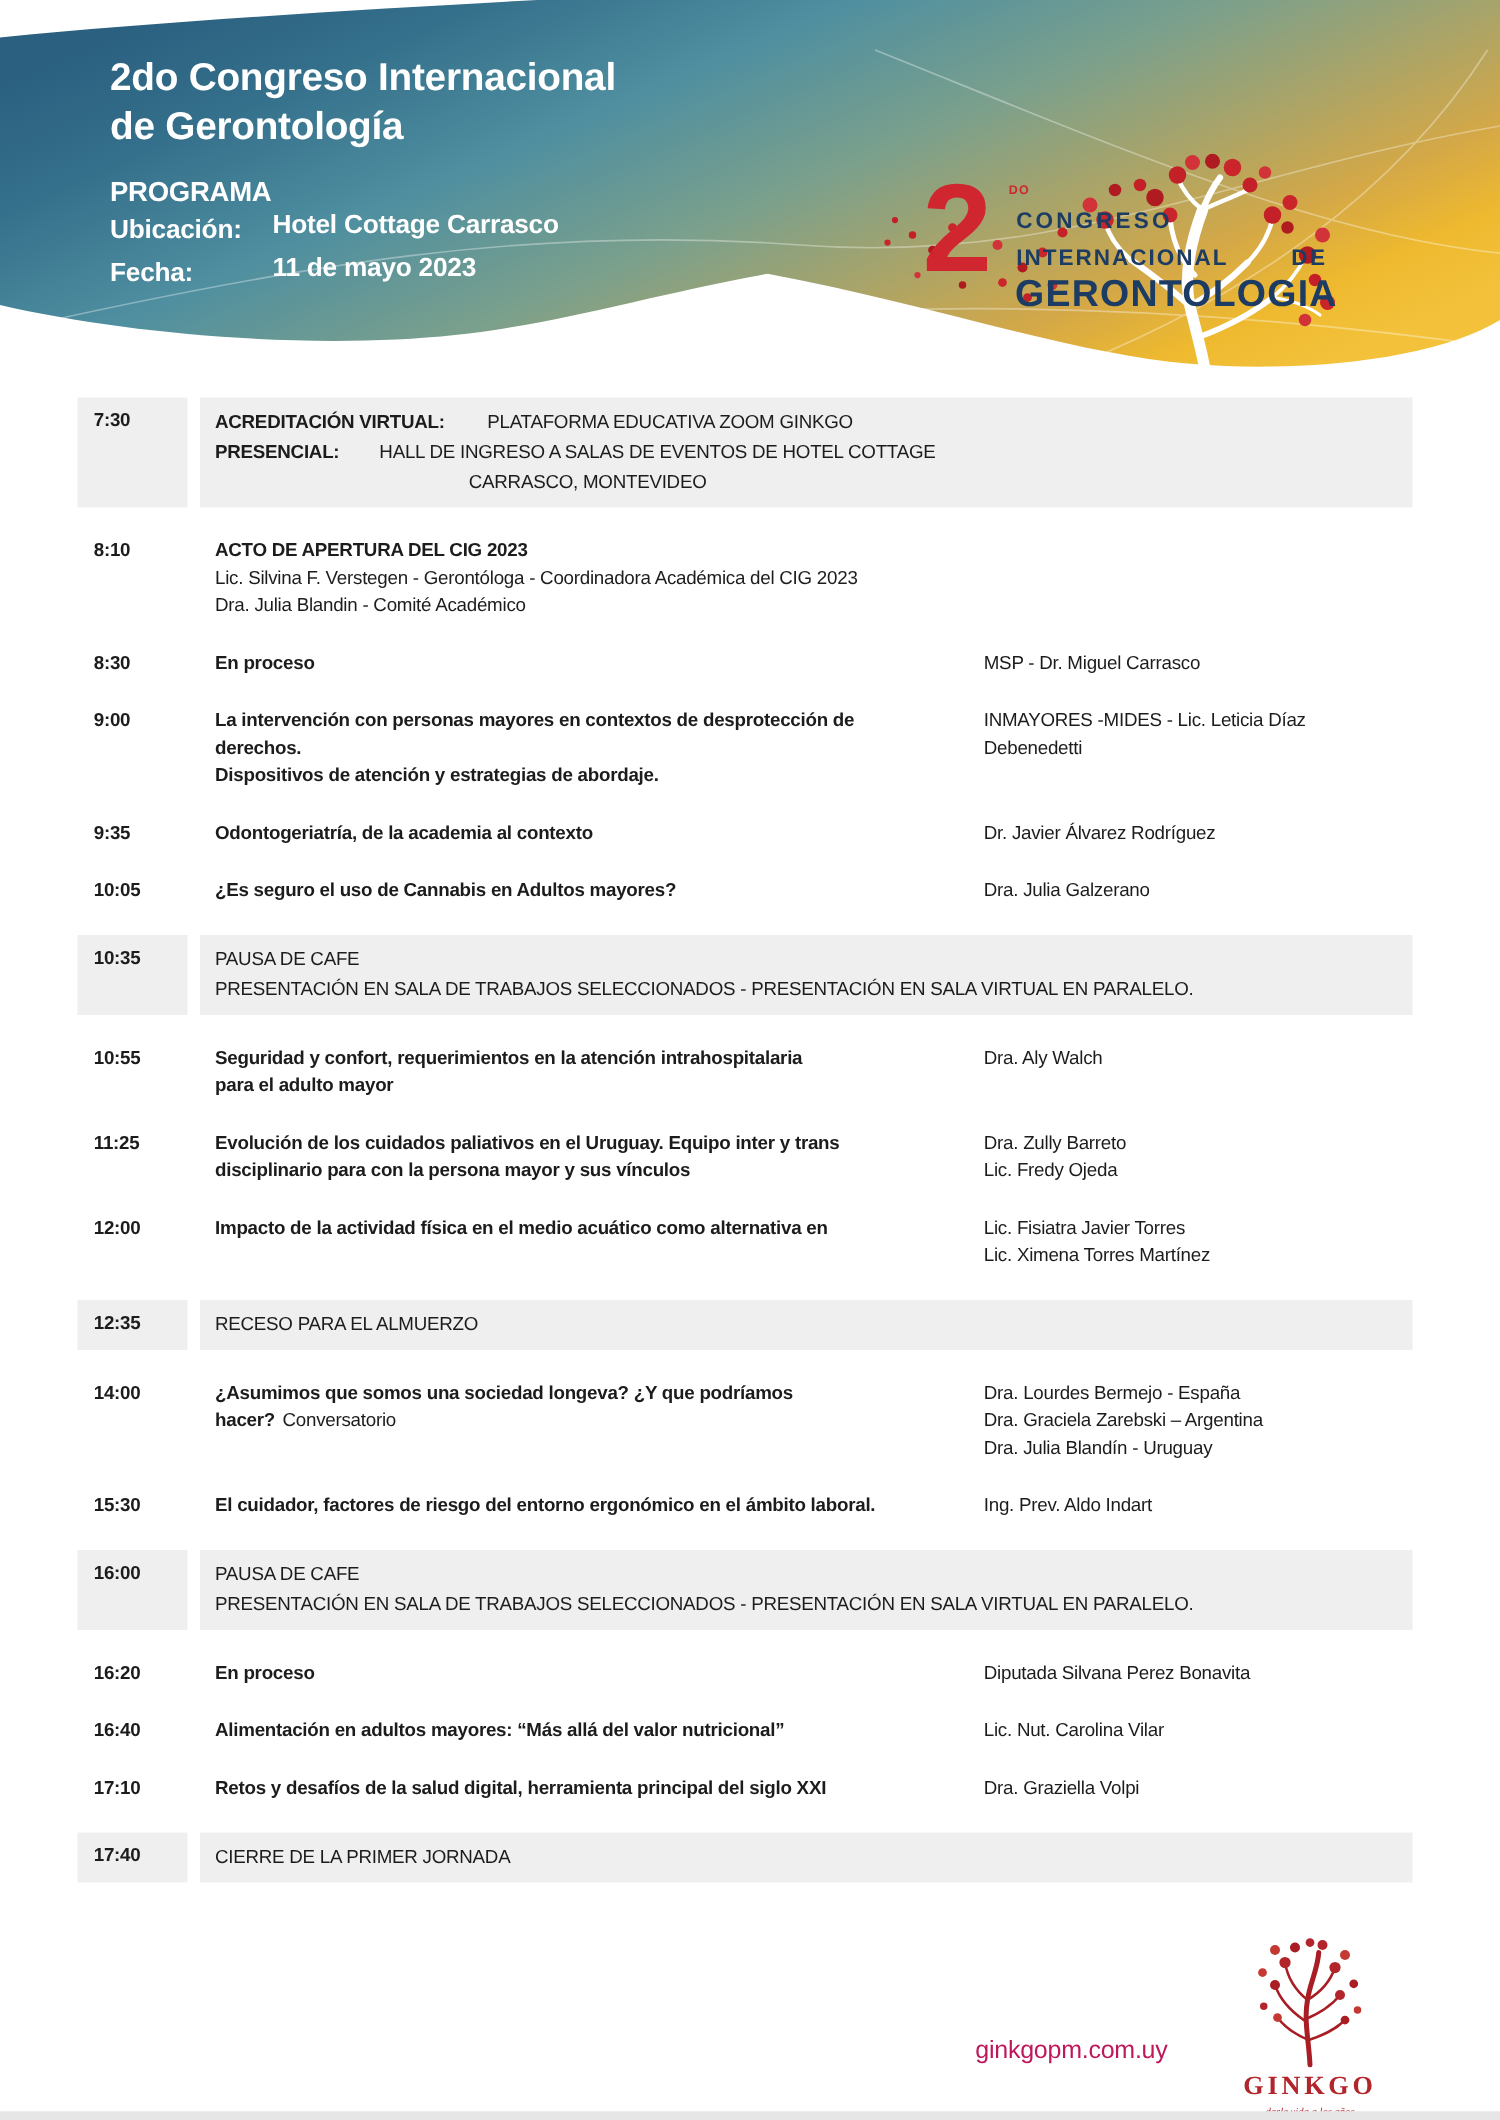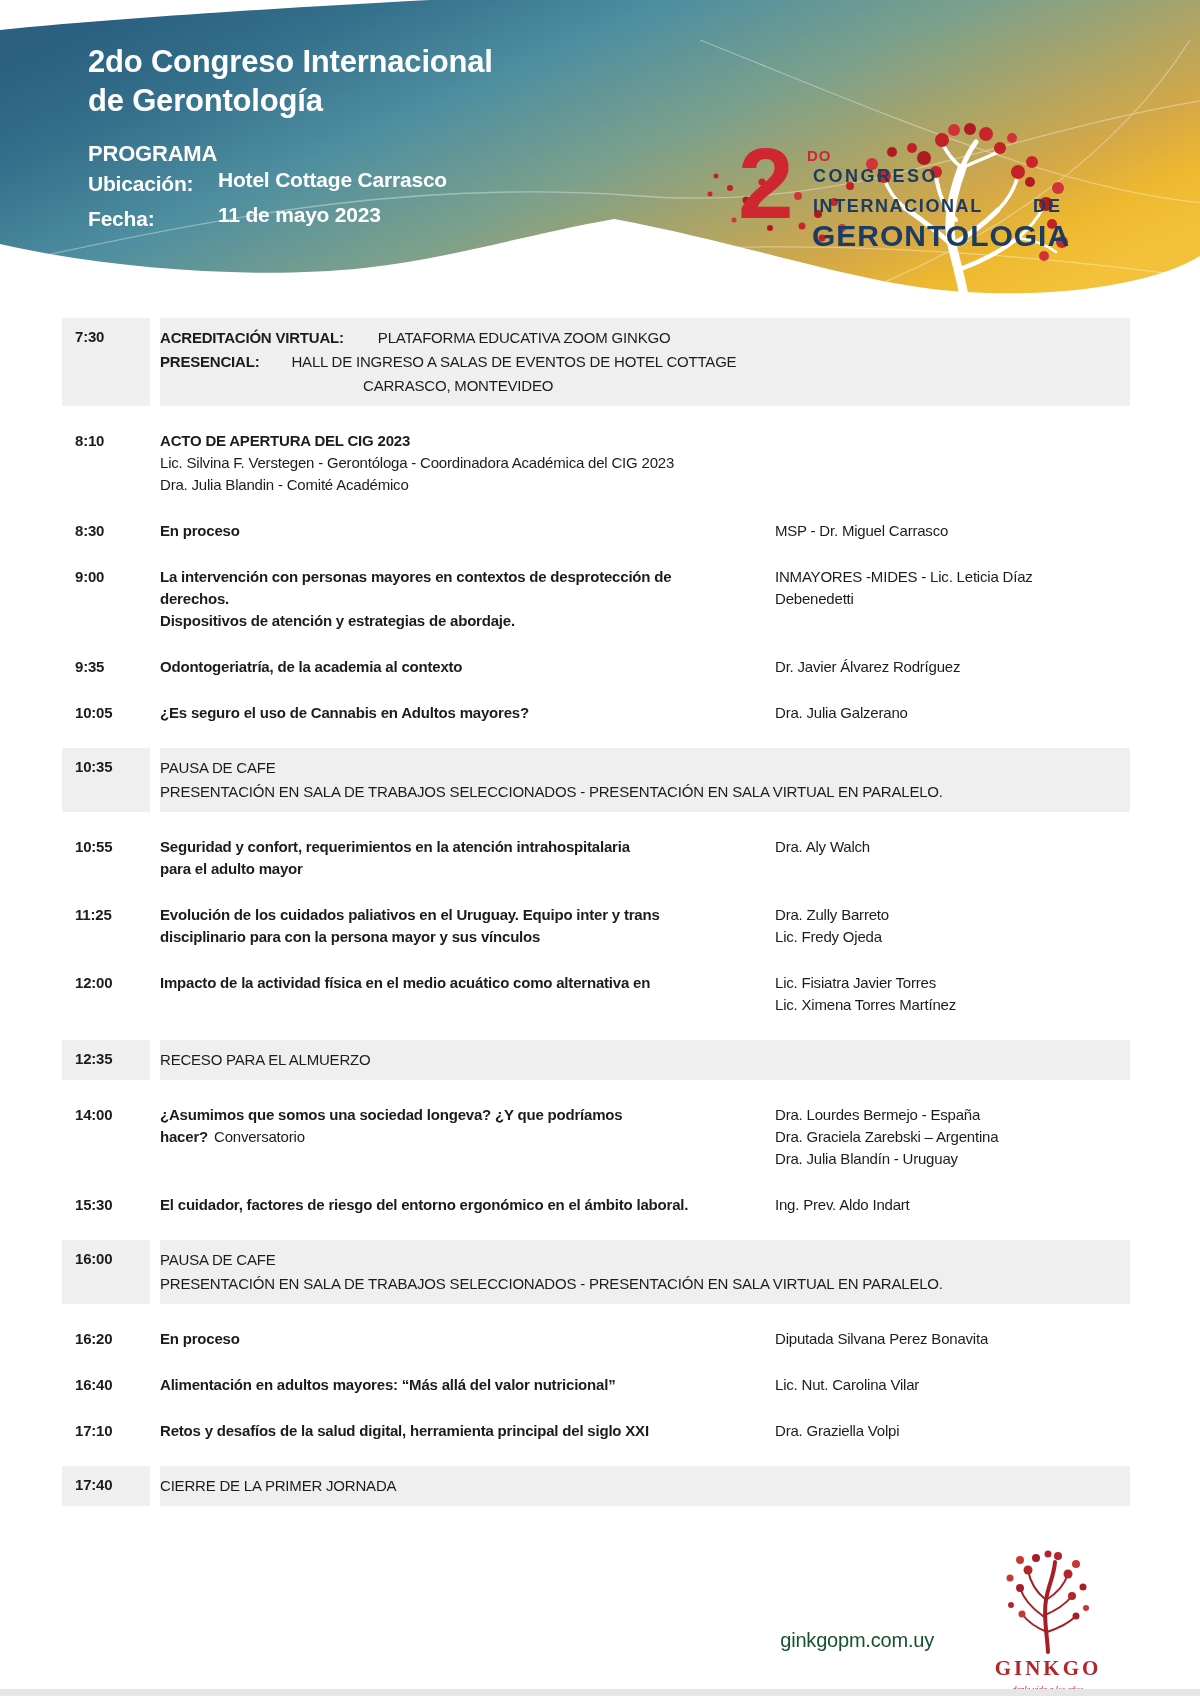--- a/index.html
+++ b/index.html
@@ -14,45 +14,45 @@
   #hd-program{left:88px;top:141px;font-size:22px;font-weight:bold;}
   #hd-loc-label{left:88px;top:172px;font-size:21px;font-weight:bold;}
   #hd-loc-value{left:218px;top:168px;font-size:21px;font-weight:bold;}
   #hd-date-label{left:88px;top:207px;font-size:21px;font-weight:bold;}
   #hd-date-value{left:218px;top:203px;font-size:21px;font-weight:bold;}
 
   
   #logo{position:absolute;left:700px;top:120px;width:480px;height:170px;}
   #logo-2{position:absolute;left:38px;top:22px;font-size:100px;line-height:82px;font-weight:bold;
           color:#cf2630;font-family:"Liberation Sans",sans-serif;}
-  #logo-do{position:absolute;left:107px;top:27px;font-size:15px;font-weight:bold;color:#cf2630;letter-spacing:1px;}
+  #logo-do{position:absolute;left:107px;top:27px;font-size:10px;font-weight:bold;color:#cf2630;letter-spacing:1px;}
   .logo-navy{position:absolute;color:#1c3c63;font-weight:bold;}
   #logo-l1{left:113px;top:46px;font-size:18px;letter-spacing:2.5px;}
   #logo-l2{left:113px;top:76px;font-size:18px;letter-spacing:1.6px;}
   #logo-de{left:333px;top:76px;font-size:18px;letter-spacing:2px;}
   #logo-l3{left:112px;top:99px;font-size:30px;letter-spacing:1px;}
   #tree{position:absolute;left:40px;top:-102px;}
 
   
   #schedule{position:absolute;left:62px;top:318px;width:1068px;}
   .srow{display:grid;grid-template-columns:88px 10px 970px;margin-bottom:24px;
         font-size:15px;letter-spacing:-0.2px;}
   .tcell{padding-left:13px;font-weight:bold;line-height:22px;}
-  .ccell{padding:0 0;display:grid;grid-template-columns:615px 1fr;}
+  .ccell{padding:0 12px;display:grid;grid-template-columns:615px 1fr;}
   .ccell.nospk{display:block;}
   .srow.hl .tcell,.srow.hl .ccell{background:#efefef;padding-top:8px;padding-bottom:8px;}
   .srow.hl .line{line-height:24px;font-weight:normal;}
   .line{line-height:22px;}
   .line .b{font-weight:bold;}
   .line .r{font-weight:normal;}
   .speakers div{line-height:22px;font-weight:normal;}
 
   
   #footer{position:absolute;top:1550px;right:86px;display:flex;align-items:flex-end;gap:48px;}
-  #website{font-size:20px;color:#14532d;margin-bottom:42px;letter-spacing:-0.2px;cursor:pointer;}
+  #website{font-size:20px;color:#be185d;margin-bottom:42px;letter-spacing:-0.2px;cursor:pointer;}
   #glogo{display:flex;flex-direction:column;align-items:center;width:132px;}
   #glogo-name{font-family:"Liberation Serif",serif;font-size:21px;font-weight:bold;
               color:#b2252b;letter-spacing:3px;margin-top:2px;}
   #glogo-tag{font-family:"Liberation Serif",serif;font-style:italic;font-size:8.5px;
              color:#b2252b;margin-top:3px;white-space:nowrap;}
 
   #bottom-bar{position:absolute;left:0;bottom:0;width:100%;height:7px;background:#e6e6e6;}
 </style>
 </head>
 <body>

